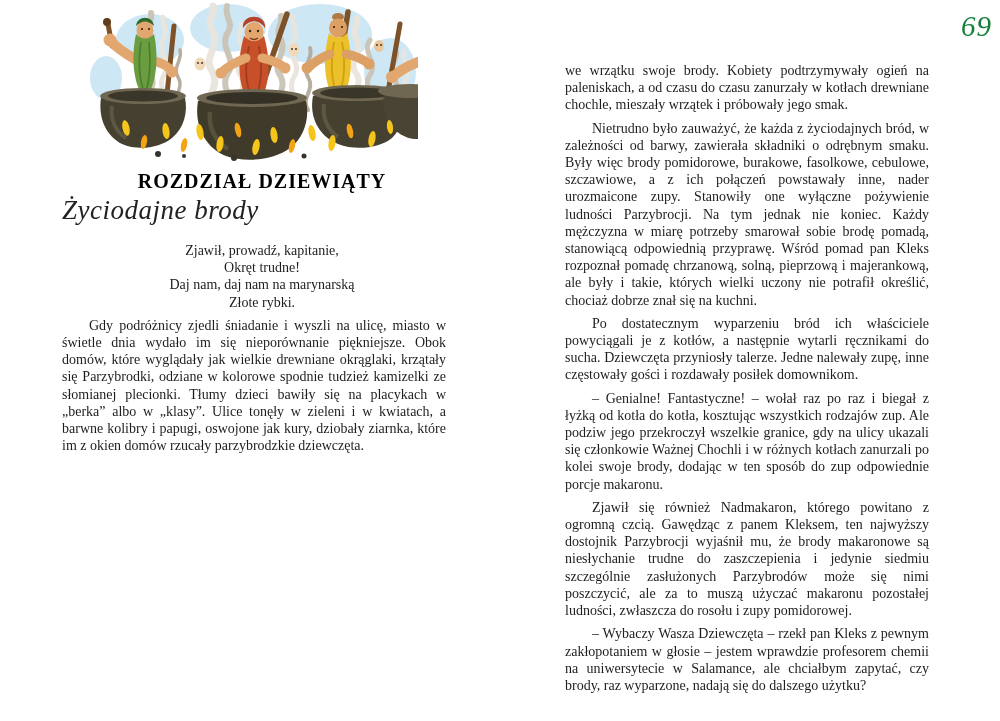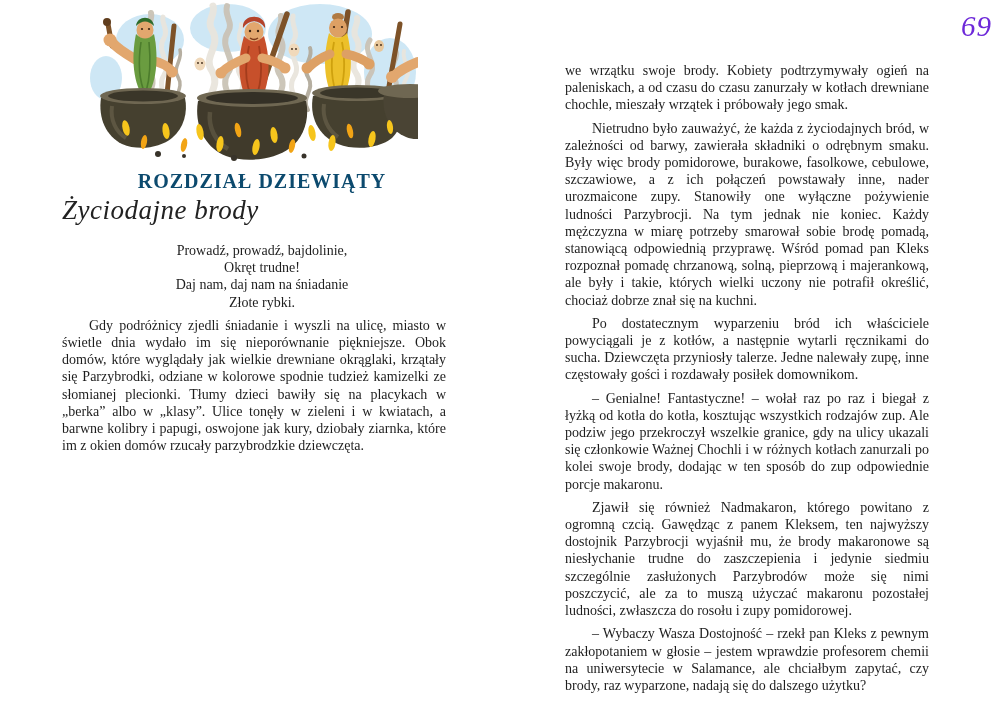--- a/index.html
+++ b/index.html
@@ -6,36 +6,36 @@
   .spread{
     position:relative;width:1000px;height:721px;background:#ffffff;overflow:hidden;
     font-family:"Liberation Serif", serif;color:#1d1d1d;
   }
   .page{position:absolute;top:0;}
   .page-left{left:62px;width:400px;}
   .page-right{left:565px;top:62px;width:380px;}
   .illu{width:330px;height:162px;margin:0 0 0 26px;}
   .chapter{
     font-size:20px;font-weight:bold;letter-spacing:1px;text-align:center;
-    margin:8px 0 0 0;line-height:23px;color:#0c4a6e;
+    margin:8px 0 0 0;line-height:23px;color:#000000;
   }
   .chapter-sub{
     font-size:27px;font-style:italic;font-weight:normal;letter-spacing:0.5px;
     margin:2px 0 16px 0;line-height:31px;color:#222;
   }
   .para{
     font-size:14px;line-height:17.2px;text-align:justify;text-indent:27px;
     margin:0 16px 6px 0;
   }
   .no-indent{text-indent:0;}
   .poem{margin:0 0 6px 0;text-align:center;}
   .poem-line{font-size:14px;line-height:17.2px;}
   .pagenum{
     position:absolute;left:942px;top:10px;width:50px;text-align:right;
-    font-size:29px;font-style:italic;color:#6d28d9;letter-spacing:1px;
+    font-size:29px;font-style:italic;color:#15803d;letter-spacing:1px;
   }
 </style>
 </head>
 <body>
 
 <div class="spread">
 
   <div class="page page-left">
 
     <div class="illu">
@@ -179,37 +179,37 @@
           <circle cx="96" cy="156" r="2" fill="#38332a"></circle>
         </g>
       </svg>
     </div>
 
     <h1 class="chapter">ROZDZIAŁ DZIEWIĄTY</h1>
     <h2 class="chapter-sub">Życiodajne brody</h2>
 
 
     <div class="poem">
-        <div class="poem-line">Prowadź, prowadź, bajdolinie,</div>
+        <div class="poem-line">Zjawił, prowadź, kapitanie,</div>
         <div class="poem-line">Okręt trudne!</div>
-        <div class="poem-line">Daj nam, daj nam na śniadanie</div>
+        <div class="poem-line">Daj nam, daj nam na marynarską</div>
         <div class="poem-line">Złote rybki.</div>
       </div>
 
     <div>
         <p class="para">Gdy podróżnicy zjedli śniadanie i wyszli na ulicę, miasto w świetle dnia wydało im się nieporównanie piękniejsze. Obok domów, które wyglądały jak wielkie drewniane okrąglaki, krzątały się Parzybrodki, odziane w kolorowe spodnie tudzież kamizelki ze słomianej plecionki. Tłumy dzieci bawiły się na placykach w „berka” albo w „klasy”. Ulice tonęły w zieleni i w kwiatach, a barwne kolibry i papugi, oswojone jak kury, dziobały ziarnka, które im z okien domów rzucały parzybrodzkie dziewczęta.</p>
       </div>
   </div>
 
   <div class="page page-right">
     <p class="para no-indent">we wrzątku swoje brody. Kobiety podtrzymywały ogień na paleniskach, a od czasu do czasu zanurzały w kotłach drewniane chochle, mieszały wrzątek i próbowały jego smak.</p>
     <div>
         <p class="para">Nietrudno było zauważyć, że każda z życiodajnych bród, w zależności od barwy, zawierała składniki o odrębnym smaku. Były więc brody pomidorowe, burakowe, fasolkowe, cebulowe, szczawiowe, a z ich połączeń powstawały inne, nader urozmaicone zupy. Stanowiły one wyłączne pożywienie ludności Parzybrocji. Na tym jednak nie koniec. Każdy mężczyzna w miarę potrzeby smarował sobie brodę pomadą, stanowiącą odpowiednią przyprawę. Wśród pomad pan Kleks rozpoznał pomadę chrzanową, solną, pieprzową i majerankową, ale były i takie, których wielki uczony nie potrafił określić, chociaż dobrze znał się na kuchni.</p>
         <p class="para">Po dostatecznym wyparzeniu bród ich właściciele powyciągali je z kotłów, a następnie wytarli ręcznikami do sucha. Dziewczęta przyniosły talerze. Jedne nalewały zupę, inne częstowały gości i rozdawały posiłek domownikom.</p>
         <p class="para">– Genialne! Fantastyczne! – wołał raz po raz i biegał z łyżką od kotła do kotła, kosztując wszystkich rodzajów zup. Ale podziw jego przekroczył wszelkie granice, gdy na ulicy ukazali się członkowie Ważnej Chochli i w różnych kotłach zanurzali po kolei swoje brody, dodając w ten sposób do zup odpowiednie porcje makaronu.</p>
         <p class="para">Zjawił się również Nadmakaron, którego powitano z ogromną czcią. Gawędząc z panem Kleksem, ten najwyższy dostojnik Parzybrocji wyjaśnił mu, że brody makaronowe są niesłychanie trudne do zaszczepienia i jedynie siedmiu szczególnie zasłużonych Parzybrodów może się nimi poszczycić, ale za to muszą użyczać makaronu pozostałej ludności, zwłaszcza do rosołu i zupy pomidorowej.</p>
-        <p class="para">– Wybaczy Wasza Dostojność – rzekł pan Kleks z pewnym zakłopotaniem w głosie – jestem wprawdzie profesorem chemii na uniwersytecie w Salamance, ale chciałbym zapytać, czy brody, raz wyparzone, nadają się do dalszego użytku?</p>
+        <p class="para">– Wybaczy Wasza Dziewczęta – rzekł pan Kleks z pewnym zakłopotaniem w głosie – jestem wprawdzie profesorem chemii na uniwersytecie w Salamance, ale chciałbym zapytać, czy brody, raz wyparzone, nadają się do dalszego użytku?</p>
       </div>
   </div>
 
   <div class="pagenum">69</div>
 
 </div>
 
 </body></html>

